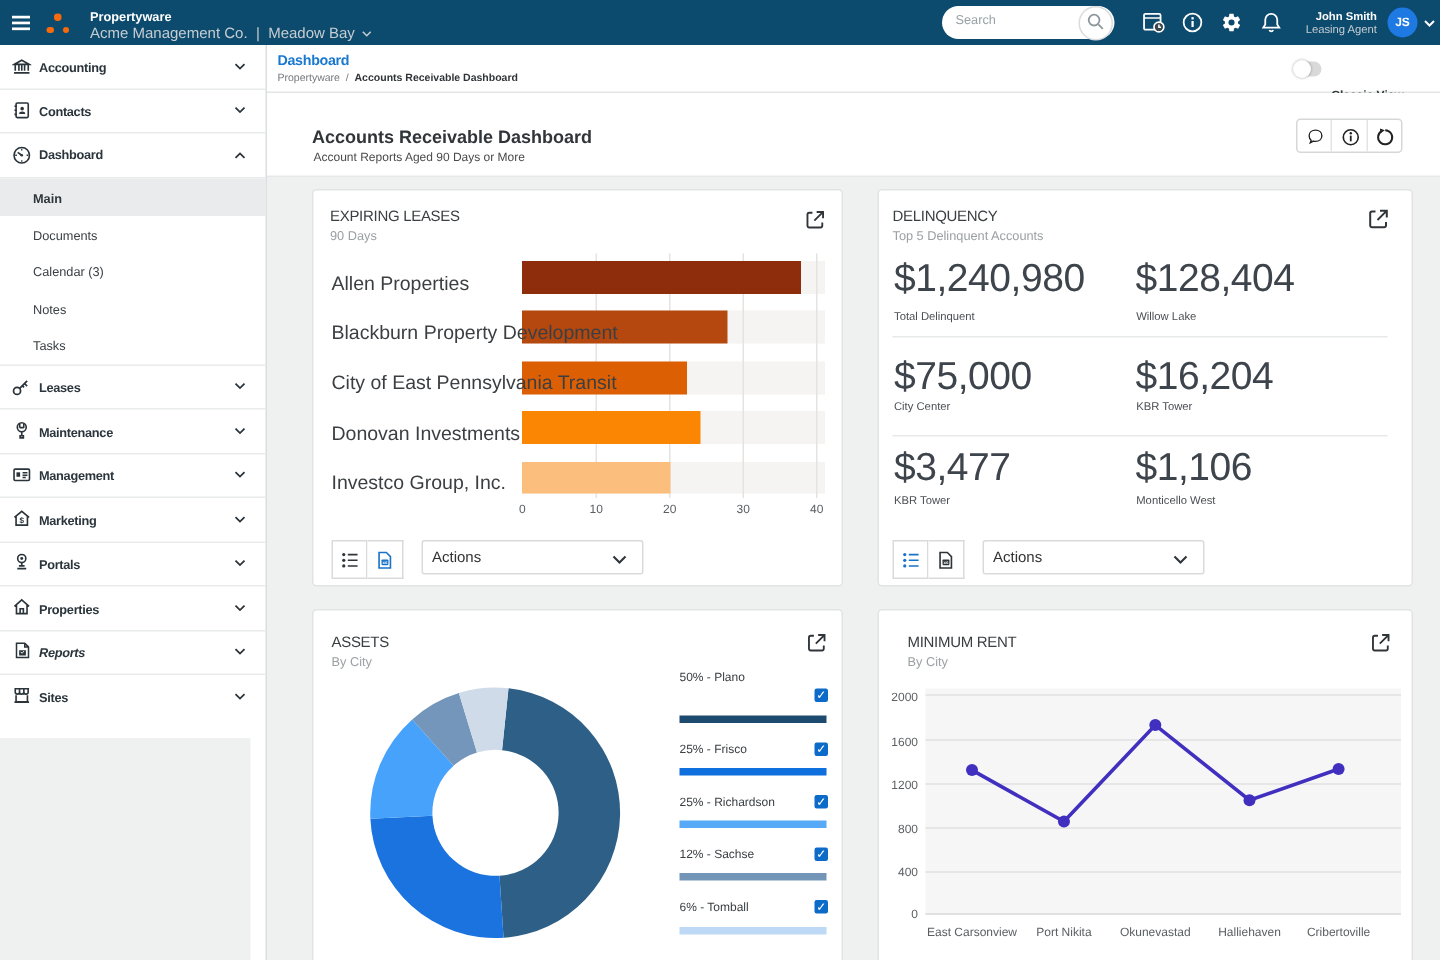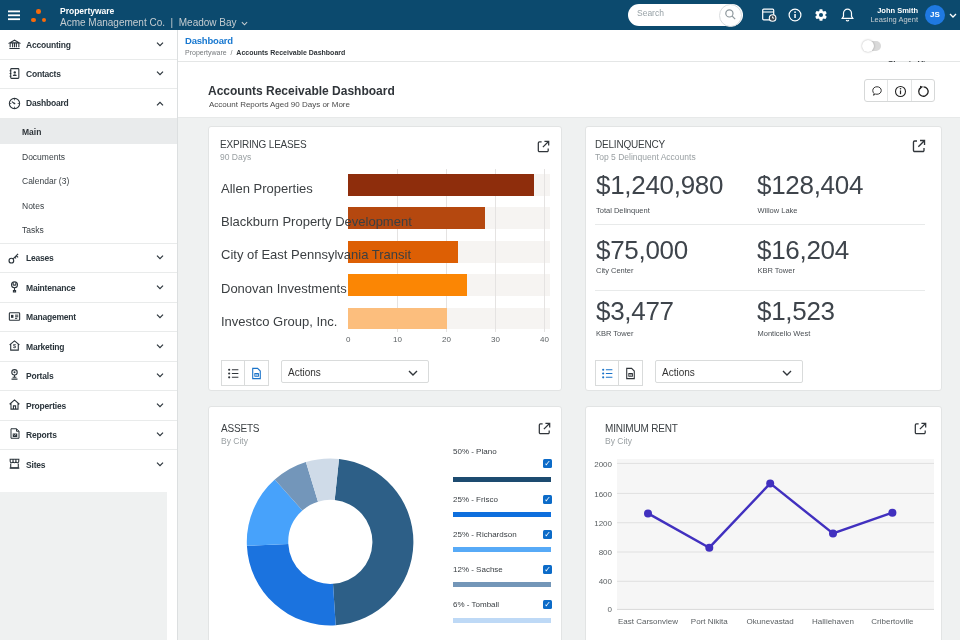--- a/index.html
+++ b/index.html
@@ -117,21 +117,21 @@
 
     <div class="navtxt" style="top:9.8px;">Accounting</div>
     <div class="navtxt" style="top:38.8px;">Contacts</div>
     <div class="navtxt" style="top:68.2px;">Dashboard</div>
     <div class="navtxt" style="top:223px;">Leases</div>
     <div class="navtxt" style="top:252.5px;">Maintenance</div>
     <div class="navtxt" style="top:282px;">Management</div>
     <div class="navtxt" style="top:311.5px;">Marketing</div>
     <div class="navtxt" style="top:341px;">Portals</div>
     <div class="navtxt" style="top:370.5px;">Properties</div>
-    <div class="navtxt" style="top:400px;">Reports</div>
+    <div class="navtxt" style="top:400px;font-style:italic;">Reports</div>
     <div class="navtxt" style="top:429.5px;">Sites</div>
 
     <div class="subtxt" style="top:97px;font-weight:700;color:#2f353a;">Main</div>
     <div class="subtxt" style="top:121.5px;">Documents</div>
     <div class="subtxt" style="top:146px;">Calendar (3)</div>
     <div class="subtxt" style="top:170.5px;">Notes</div>
     <div class="subtxt" style="top:195px;">Tasks</div>
 
     <svg class="chev" style="left:156px;top:11.5px;" width="8" height="5" viewBox="0 0 8 5">
         <path d="M1 0.7 L4 3.7 L7 0.7" stroke="#2b343b" stroke-width="1.2" fill="none"></path>
@@ -323,21 +323,21 @@
     <div class="statl" style="left:171.5px;top:79px;">Willow Lake</div>
     <div class="cellb" style="left:9px;top:97px;width:330px;"></div>
 
     <div class="statv" style="left:10px;top:107.8px;">$75,000</div>
     <div class="statv" style="left:171px;top:107.8px;">$16,204</div>
     <div class="statl" style="left:10px;top:139px;">City Center</div>
     <div class="statl" style="left:171.5px;top:139px;">KBR Tower</div>
     <div class="cellb" style="left:9px;top:162.5px;width:330px;"></div>
 
     <div class="statv" style="left:10px;top:168.8px;">$3,477</div>
-    <div class="statv" style="left:171px;top:168.8px;">$1,523</div>
+    <div class="statv" style="left:171px;top:168.8px;">$1,106</div>
     <div class="statl" style="left:10px;top:201.5px;">KBR Tower</div>
     <div class="statl" style="left:171.5px;top:201.5px;">Monticello West</div>
     <div class="btngrp" style="left:9px;top:233px;">
       <div class="ibtn">
           <svg width="13" height="13" viewBox="0 0 24 24">
             <circle cx="4" cy="5" r="2" fill="#1a73c9"></circle>
             <circle cx="4" cy="12" r="2" fill="#1a73c9"></circle>
             <circle cx="4" cy="19" r="2" fill="#1a73c9"></circle>
             <path d="M9 5h12 M9 12h12 M9 19h12" stroke="#1a73c9" stroke-width="2"></path>
           </svg>

